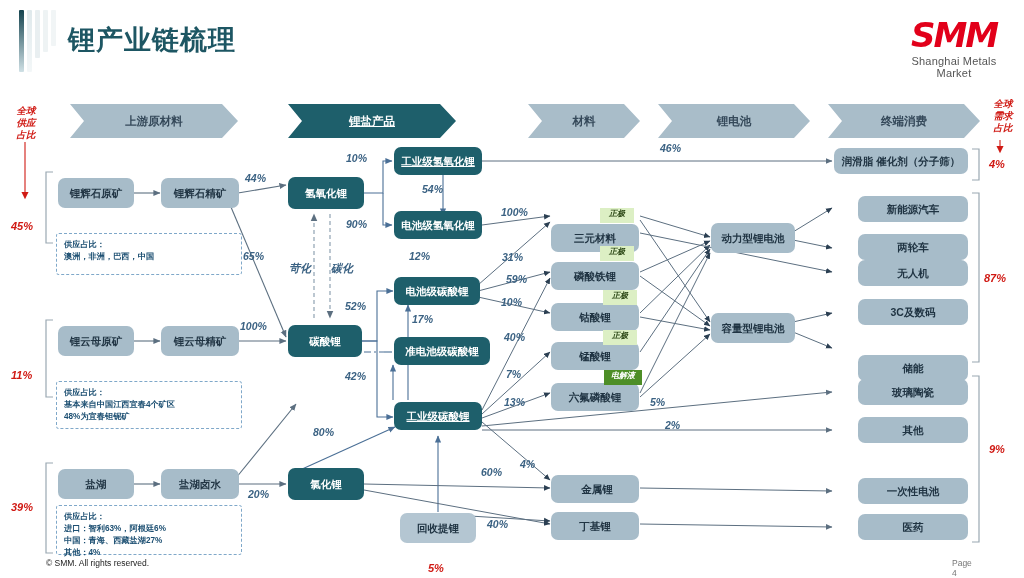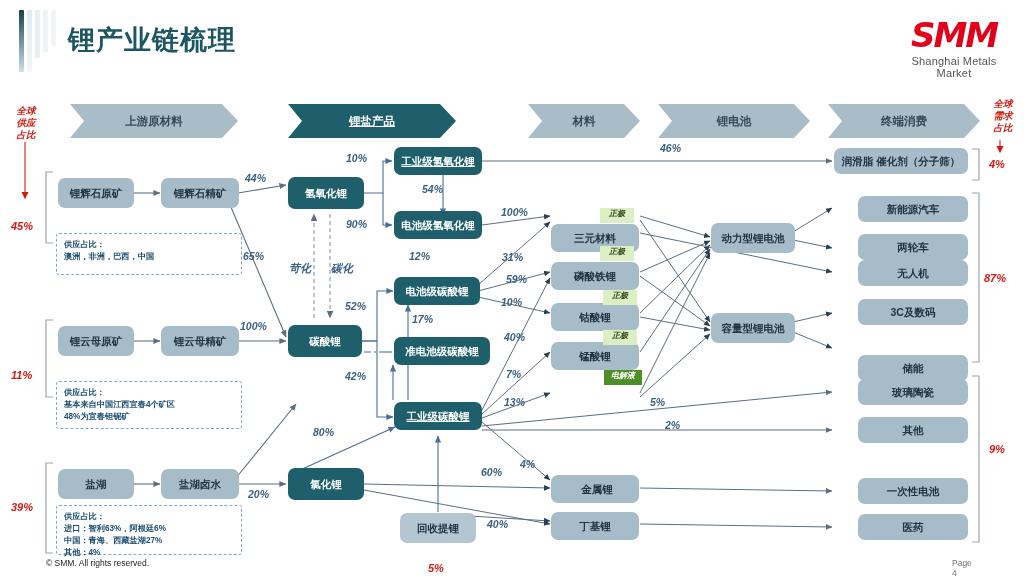--- a/index.html
+++ b/index.html
@@ -326,20 +326,23 @@
     <span>正极</span>
   </div>
 
   <div class="node n-grey" style="left:551px;top:342px;width:88px;height:28px;">
     <span>锰酸锂</span>
   </div>
   <div class="tag tag-cath" style="left:603px;top:330px;width:34px;">
     <span>正极</span>
   </div>
 
+  <div class="node n-grey" style="left:551px;top:383px;width:88px;height:28px;">
+    <span>六氟磷酸锂</span>
+  </div>
   <div class="tag tag-elec" style="left:604px;top:370px;width:38px;">
     <span>电解液</span>
   </div>
 
   <div class="node n-grey" style="left:551px;top:475px;width:88px;height:28px;padding-left:8px;">
     <span>金属锂</span>
   </div>
   <div class="node n-grey" style="left:551px;top:512px;width:88px;height:28px;">
     <span>丁基锂</span>
   </div>

